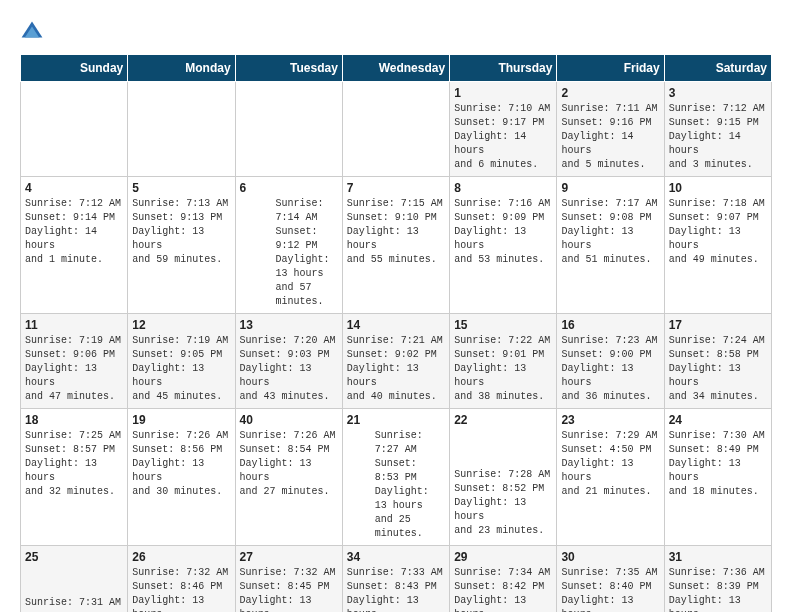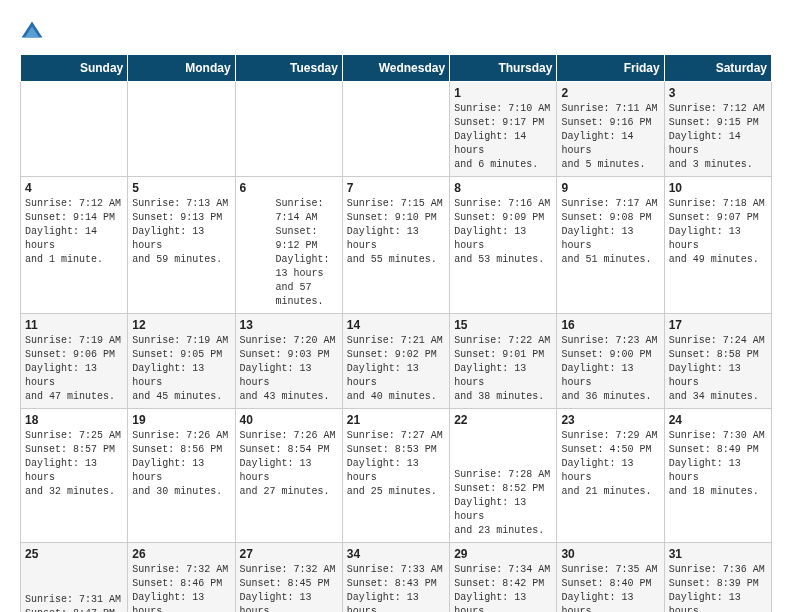--- a/index.html
+++ b/index.html
@@ -276,21 +276,21 @@
         </td>
         <td>
           <div class="day-num">40</div>
           <div class="day-info" style="white-space: pre-line;">Sunrise: 7:26 AM
 Sunset: 8:54 PM
 Daylight: 13 hours
 and 27 minutes.</div>
         </td>
         <td>
           <div class="day-num">21</div>
-          <div class="day-info" style="white-space: pre-line;">Sunrise: 7:27 AM
+          <div class="day-info" style="white-space: pre-line; margin-left: 28px;">Sunrise: 7:27 AM
 Sunset: 8:53 PM
 Daylight: 13 hours
 and 25 minutes.</div>
         </td>
         <td>
           <div class="day-num">22</div>
           <div class="day-info" style="white-space: pre-line; margin-top: 41px;">Sunrise: 7:28 AM
 Sunset: 8:52 PM
 Daylight: 13 hours
 and 23 minutes.</div>

